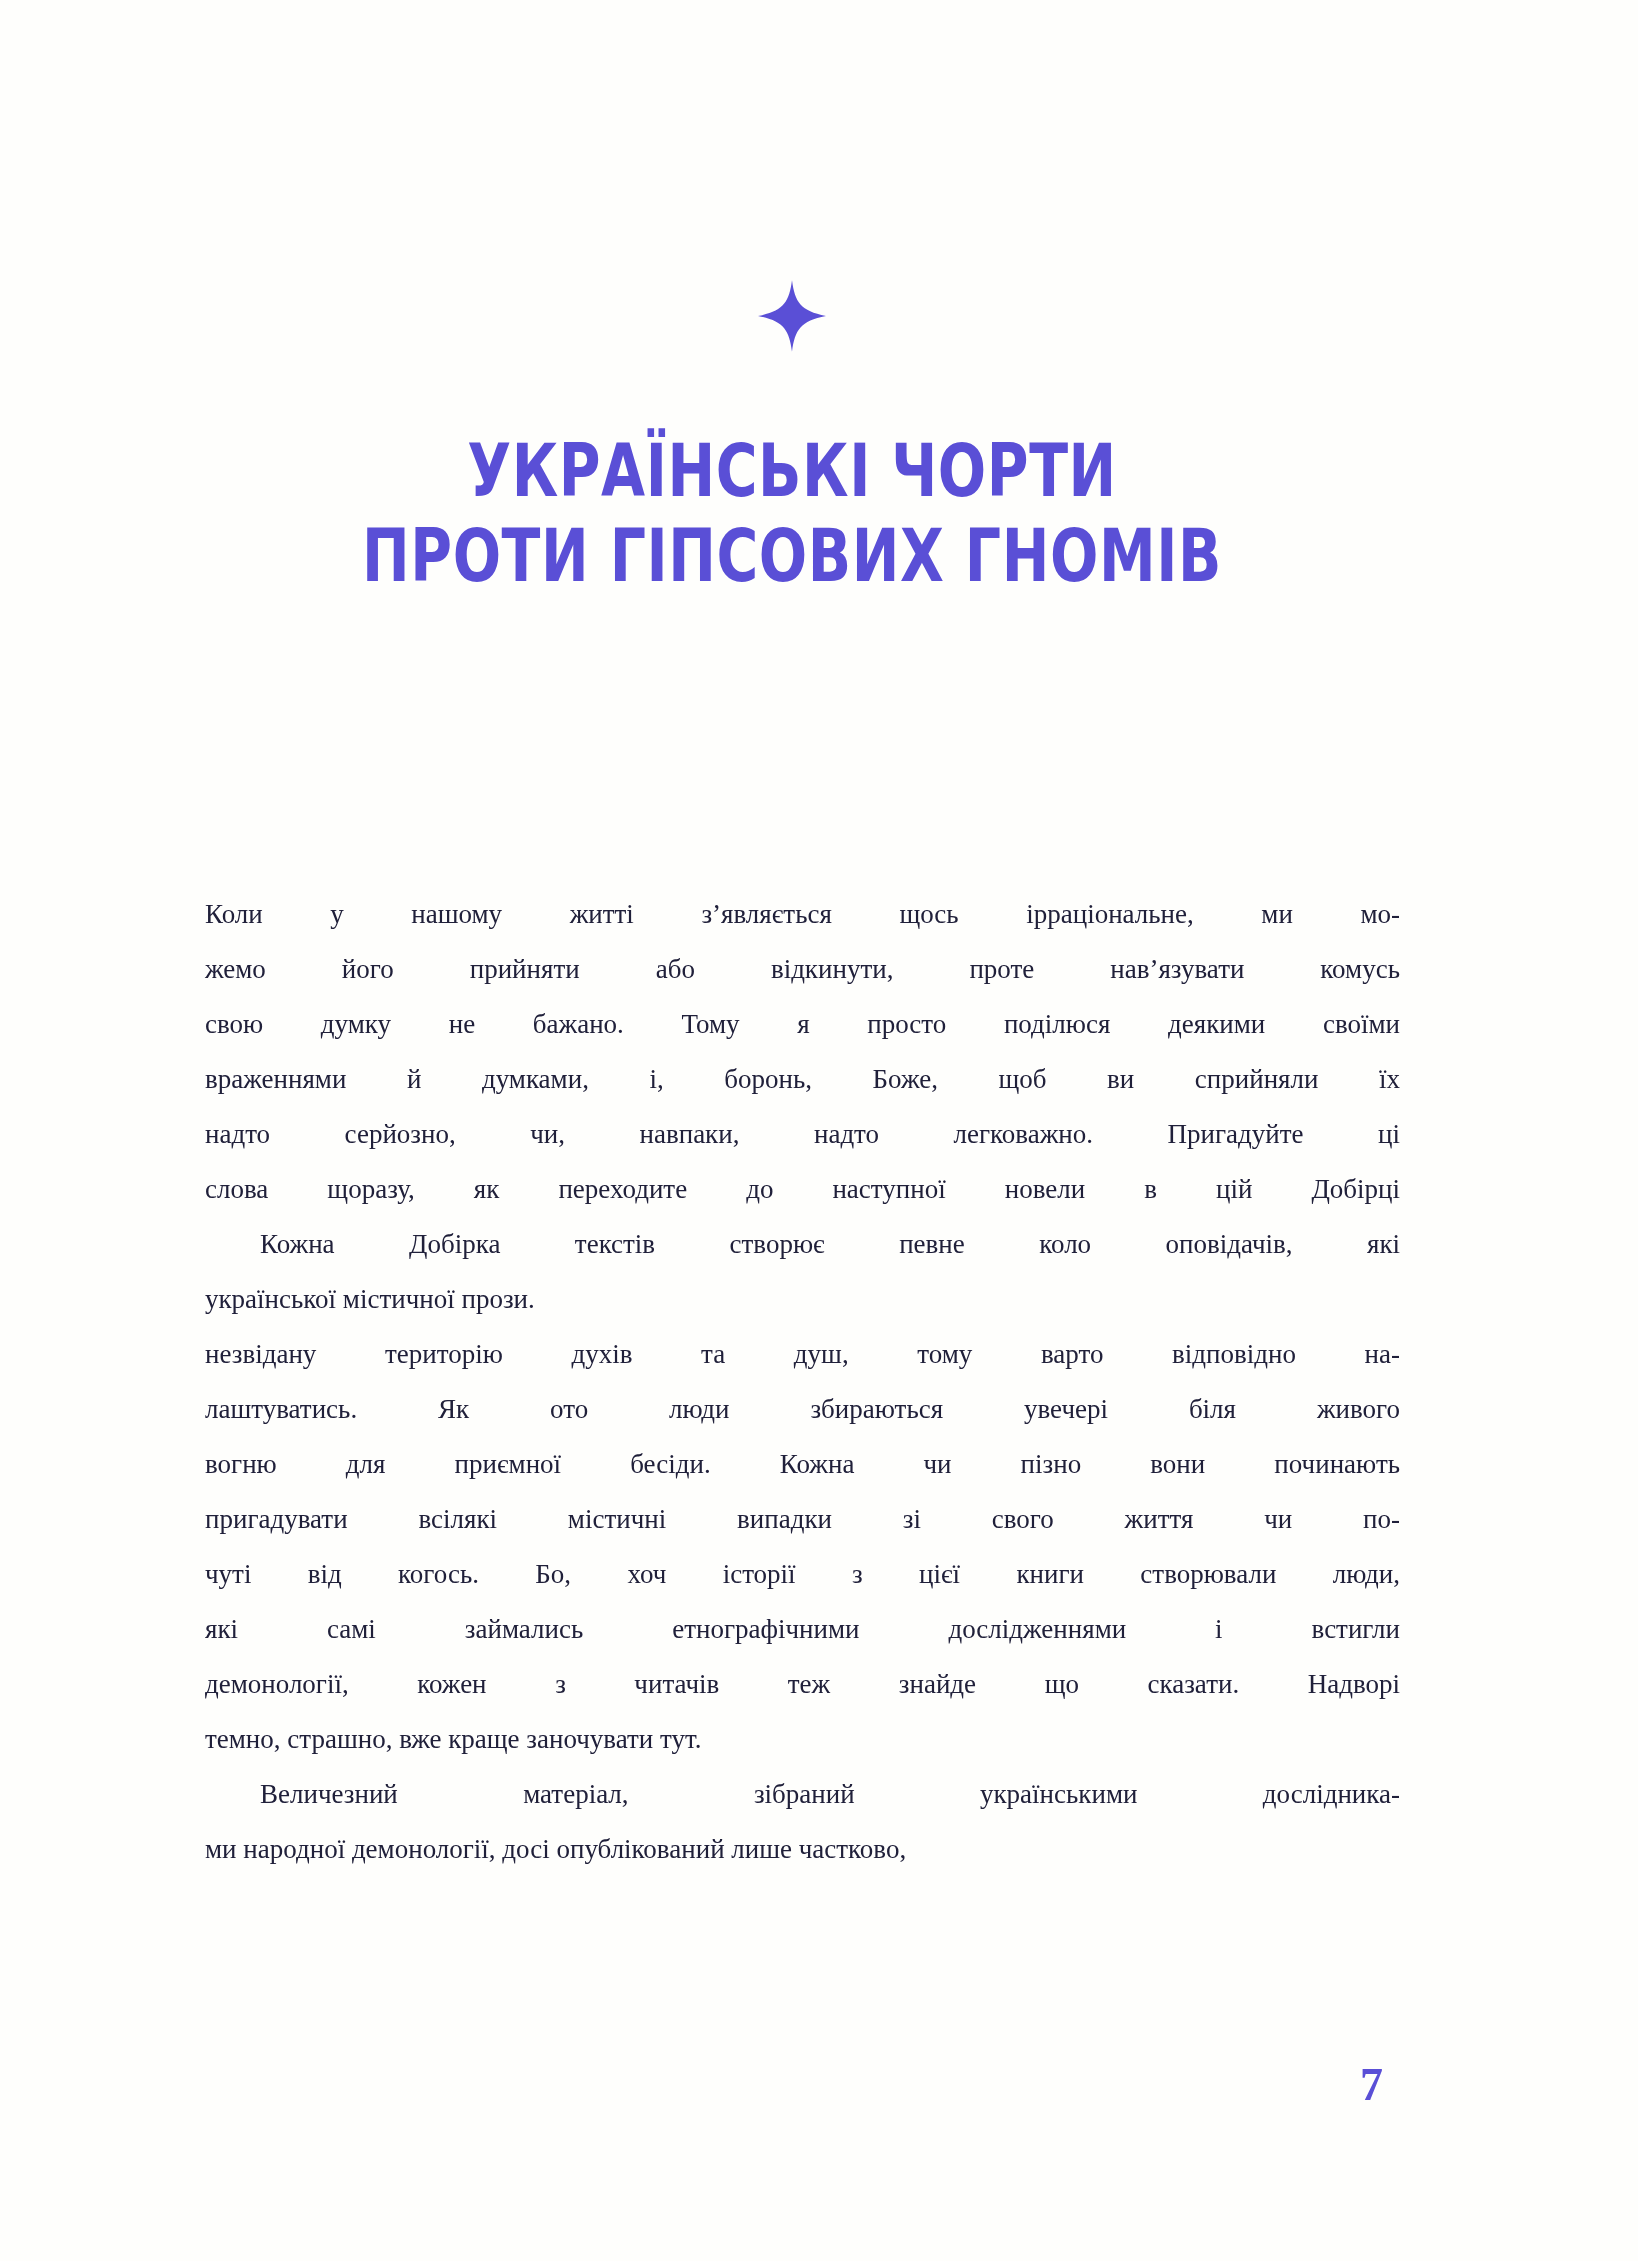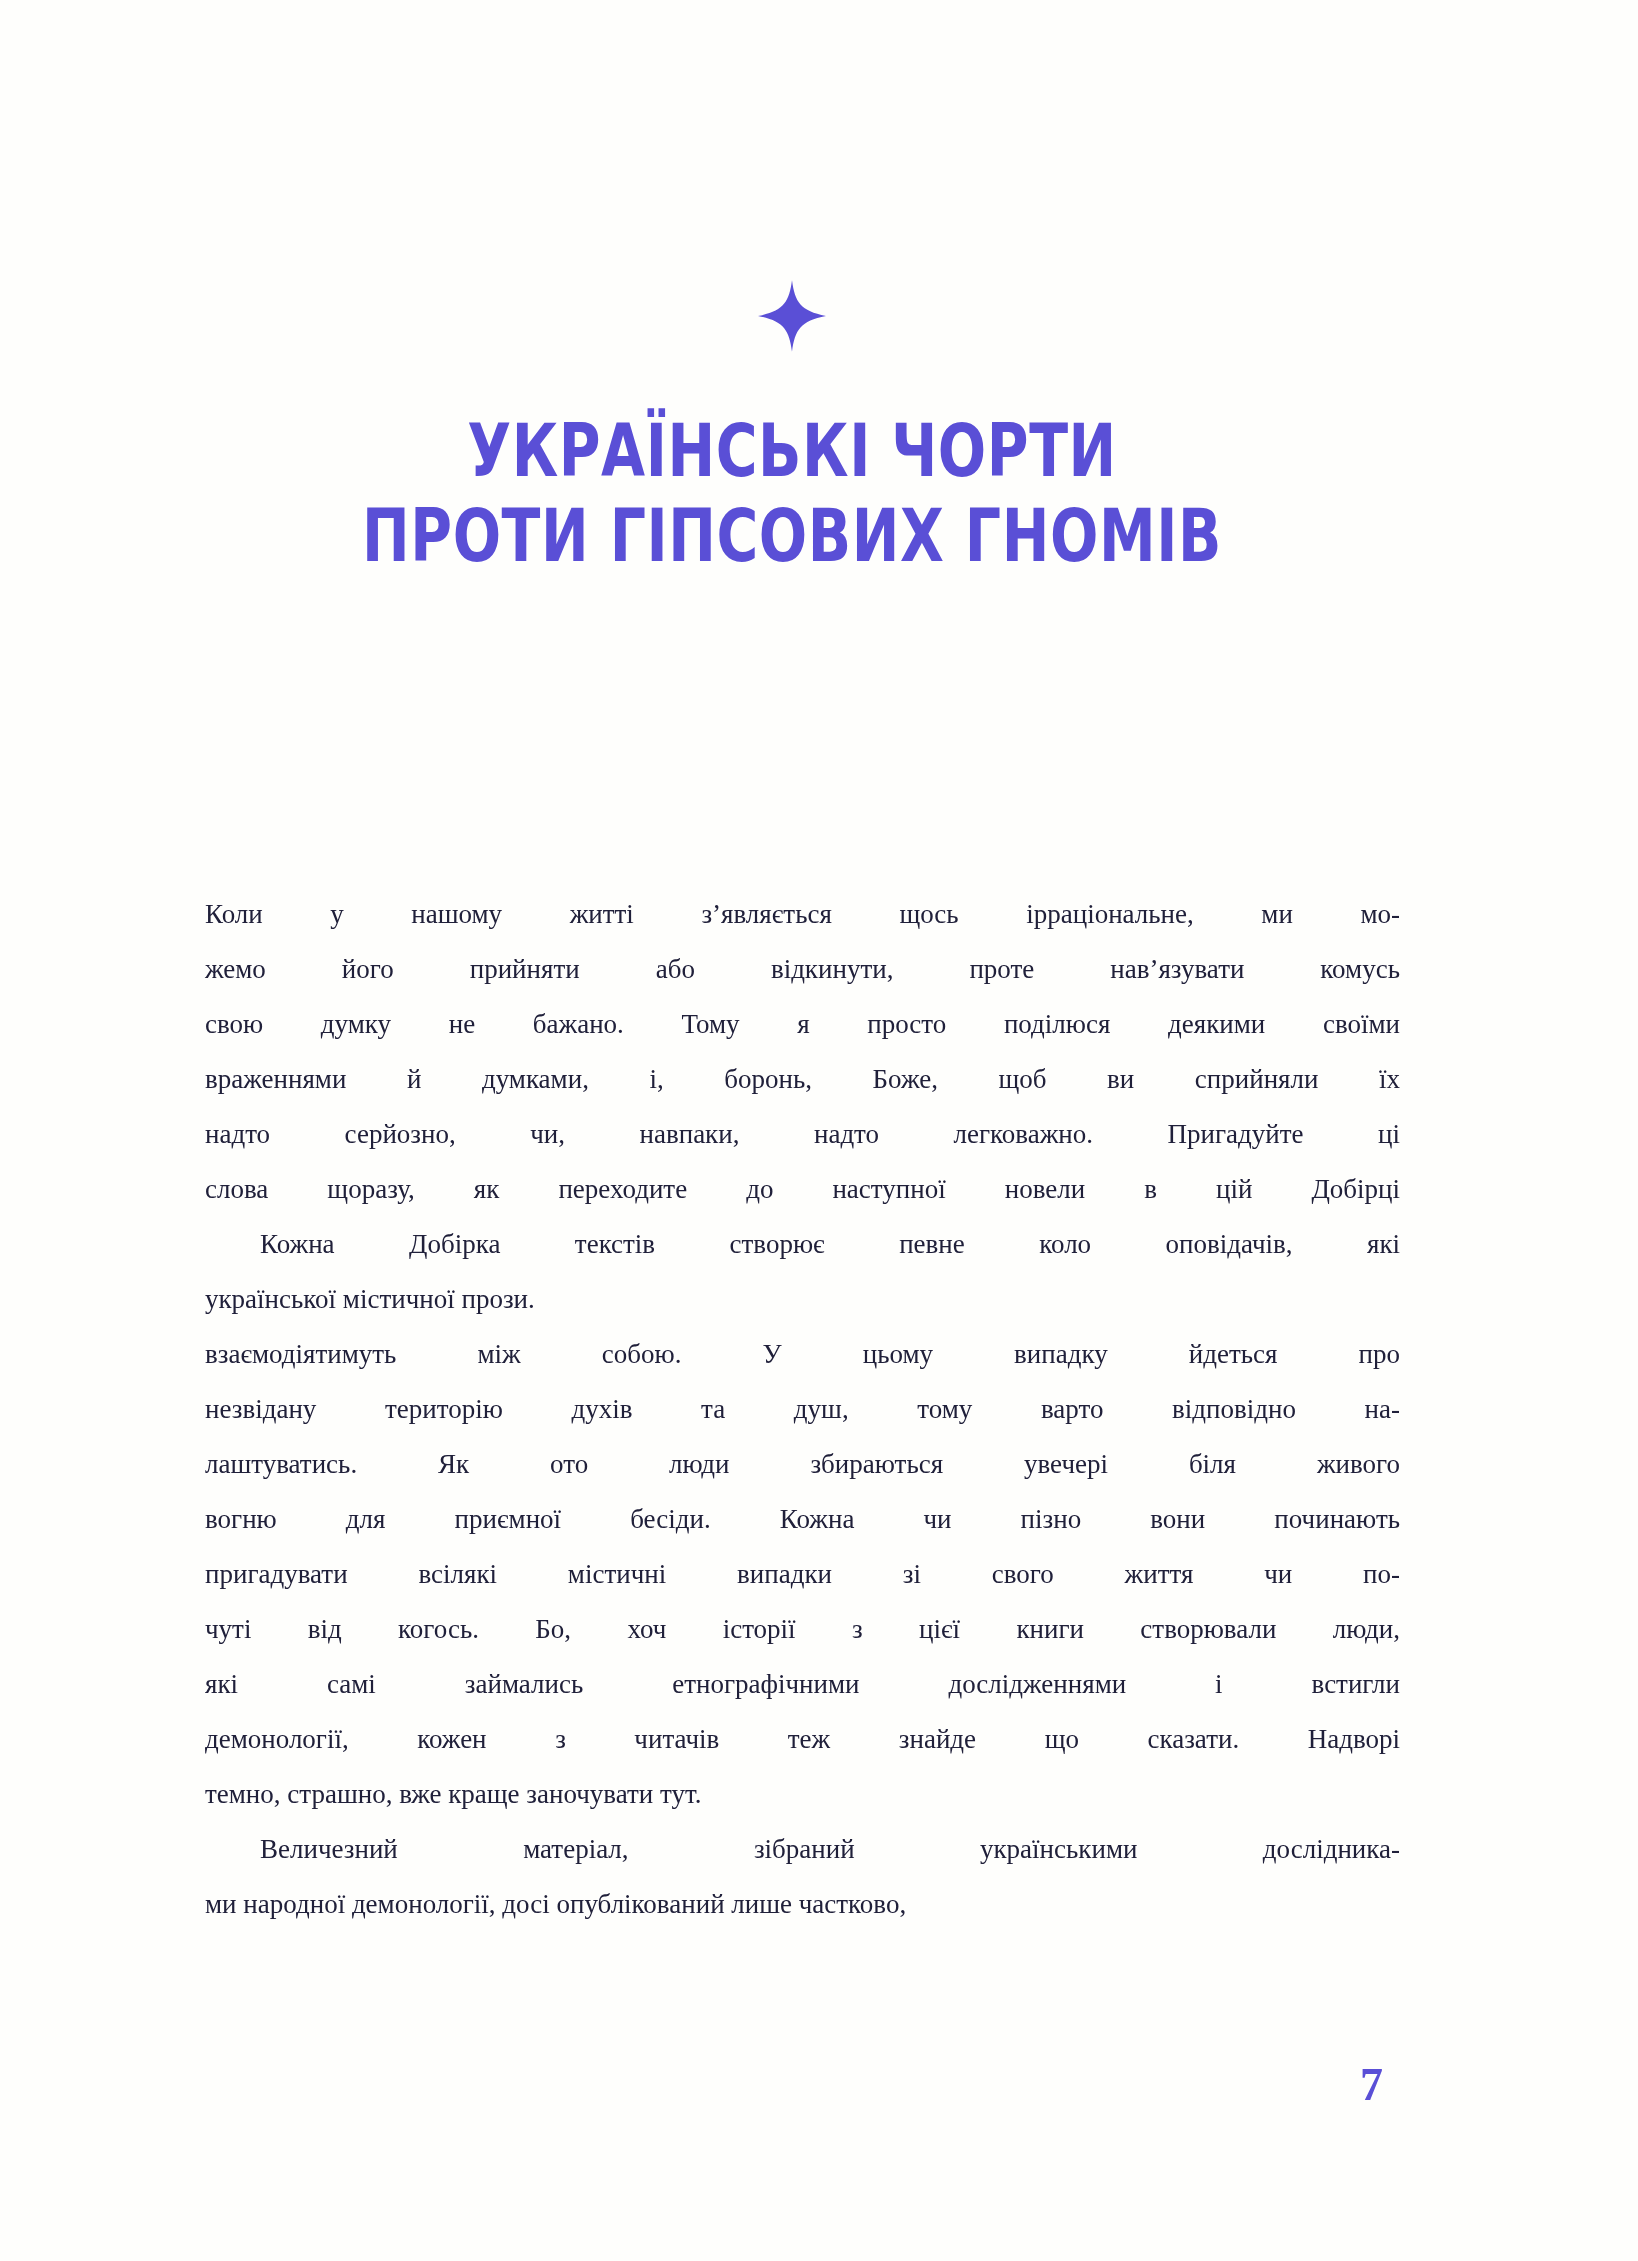--- a/index.html
+++ b/index.html
@@ -28,21 +28,21 @@
     top: 280px;
     width: 68px;
     height: 72px;
   }
   .star svg { display: block; width: 100%; height: 100%; }
   .star path { fill: var(--accent); }
   
   .title {
     position: absolute;
     left: 0;
-    top: 408px;
+    top: 428px;
     width: 1584px;  
     text-align: center;
     color: var(--accent);
     font-family: "DejaVu Sans", sans-serif;
     font-weight: bold;
   }
   .title-line {
     font-size: 73px;
     line-height: 85px;
     height: 85px;
@@ -101,21 +101,20 @@
 
   <div class="body-text">
       <div class="line">Коли у нашому житті з’являється щось ірраціональне, ми мо-</div>
       <div class="line">жемо його прийняти або відкинути, проте нав’язувати комусь</div>
       <div class="line">свою думку не бажано. Тому я просто поділюся деякими своїми</div>
       <div class="line">враженнями й думками, і, боронь, Боже, щоб ви сприйняли їх</div>
       <div class="line">надто серйозно, чи, навпаки, надто легковажно. Пригадуйте ці</div>
       <div class="line">слова щоразу, як переходите до наступної новели в цій Добірці</div>
       <div class="line indent">Кожна Добірка текстів створює певне коло оповідачів, які</div>
       <div class="line para-end">української містичної прози.</div>
-      <div class="line">взаємодіятимуть між собою. У цьому випадку йдеться про</div>
       <div class="line">незвідану територію духів та душ, тому варто відповідно на-</div>
       <div class="line">лаштуватись. Як ото люди збираються увечері біля живого</div>
       <div class="line">вогню для приємної бесіди. Кожна чи пізно вони починають</div>
       <div class="line">пригадувати всілякі містичні випадки зі свого життя чи по-</div>
       <div class="line">чуті від когось. Бо, хоч історії з цієї книги створювали люди,</div>
       <div class="line">які самі займались етнографічними дослідженнями і встигли</div>
       <div class="line">демонології, кожен з читачів теж знайде що сказати. Надворі</div>
       <div class="line para-end">темно, страшно, вже краще заночувати тут.</div>
       <div class="line indent">Величезний матеріал, зібраний українськими дослідника-</div>
       <div class="line para-end">ми народної демонології, досі опублікований лише частково,</div>

